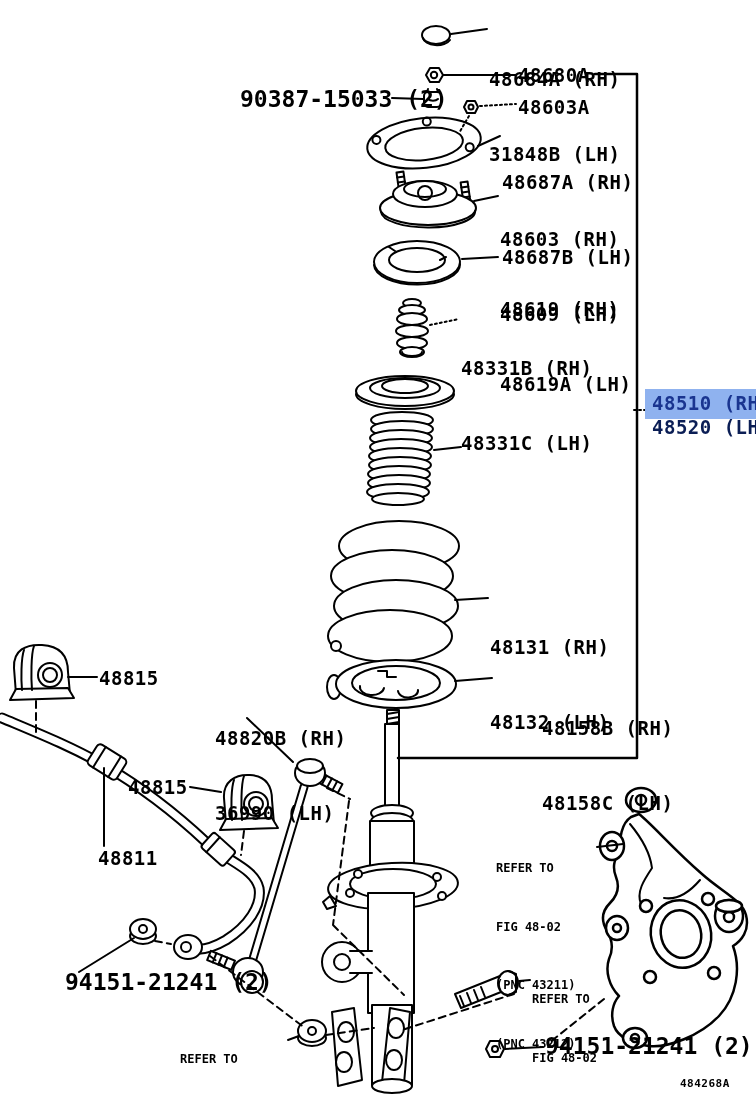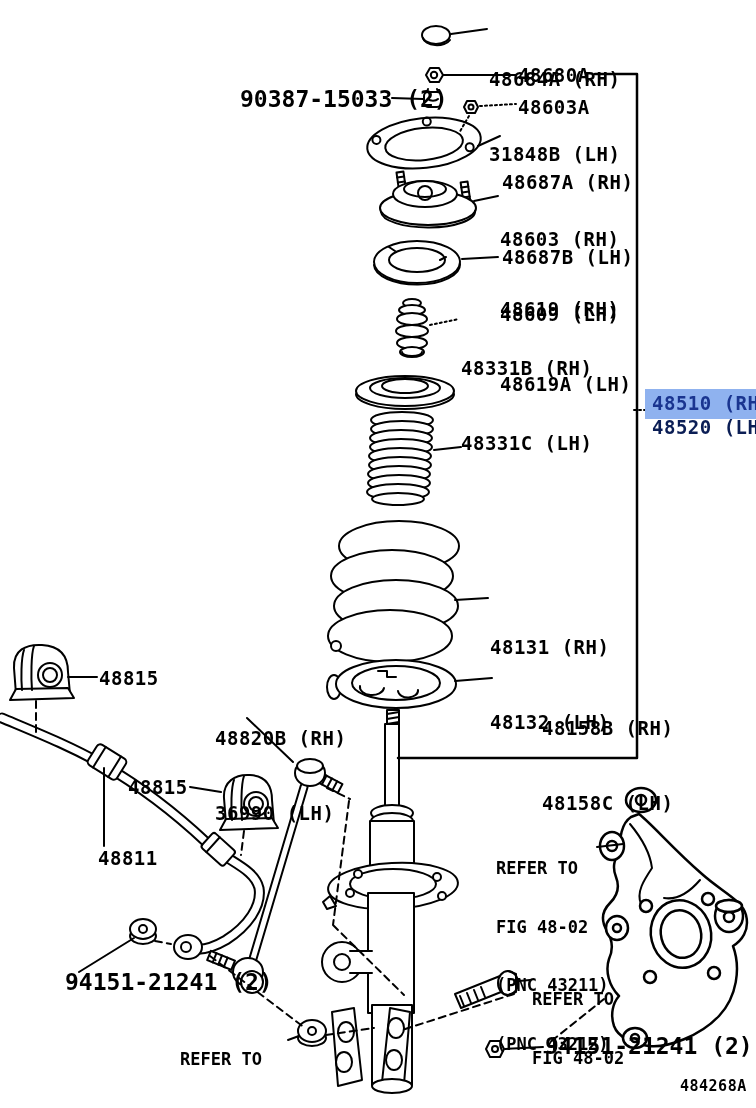--- a/index.html
+++ b/index.html
@@ -3,23 +3,23 @@
 <meta charset="utf-8">
 <style>
   html,body{margin:0;padding:0;background:#fff;}
   #stage{position:relative;width:756px;height:1108px;background:#fff;overflow:hidden;
          font-family:"DejaVu Sans Mono","Liberation Mono",monospace;}
   #art{position:absolute;left:0;top:0;}
   .co{position:absolute;font-weight:700;font-size:19px;line-height:25px;
       letter-spacing:.5px;white-space:pre;color:#000;}
   .co-sm{position:absolute;font-weight:700;font-size:23px;line-height:21px;
       letter-spacing:0;white-space:pre;color:#000;}
-  .note{position:absolute;font-weight:700;font-size:17px;line-height:19.5px;
+  .note{position:absolute;font-weight:700;font-size:12px;line-height:19.5px;
       letter-spacing:0;white-space:pre;color:#000;}
-  .code{position:absolute;font-weight:700;font-size:15px;color:#000;letter-spacing:.5px;}
+  .code{position:absolute;font-weight:700;font-size:11px;color:#000;letter-spacing:.5px;}
   .hl-band{position:absolute;left:645px;top:389px;width:111px;height:30px;
       font-weight:700;font-size:19px;line-height:28px;letter-spacing:.5px;
       padding-left:7px;box-sizing:border-box;white-space:pre;}
 </style>
 </head>
 <body>
 
 <div id="stage">
 
 <svg id="art" width="756" height="1108" viewBox="0 0 756 1108" fill="none" stroke="#000" stroke-width="2" stroke-linecap="round" stroke-linejoin="round">

